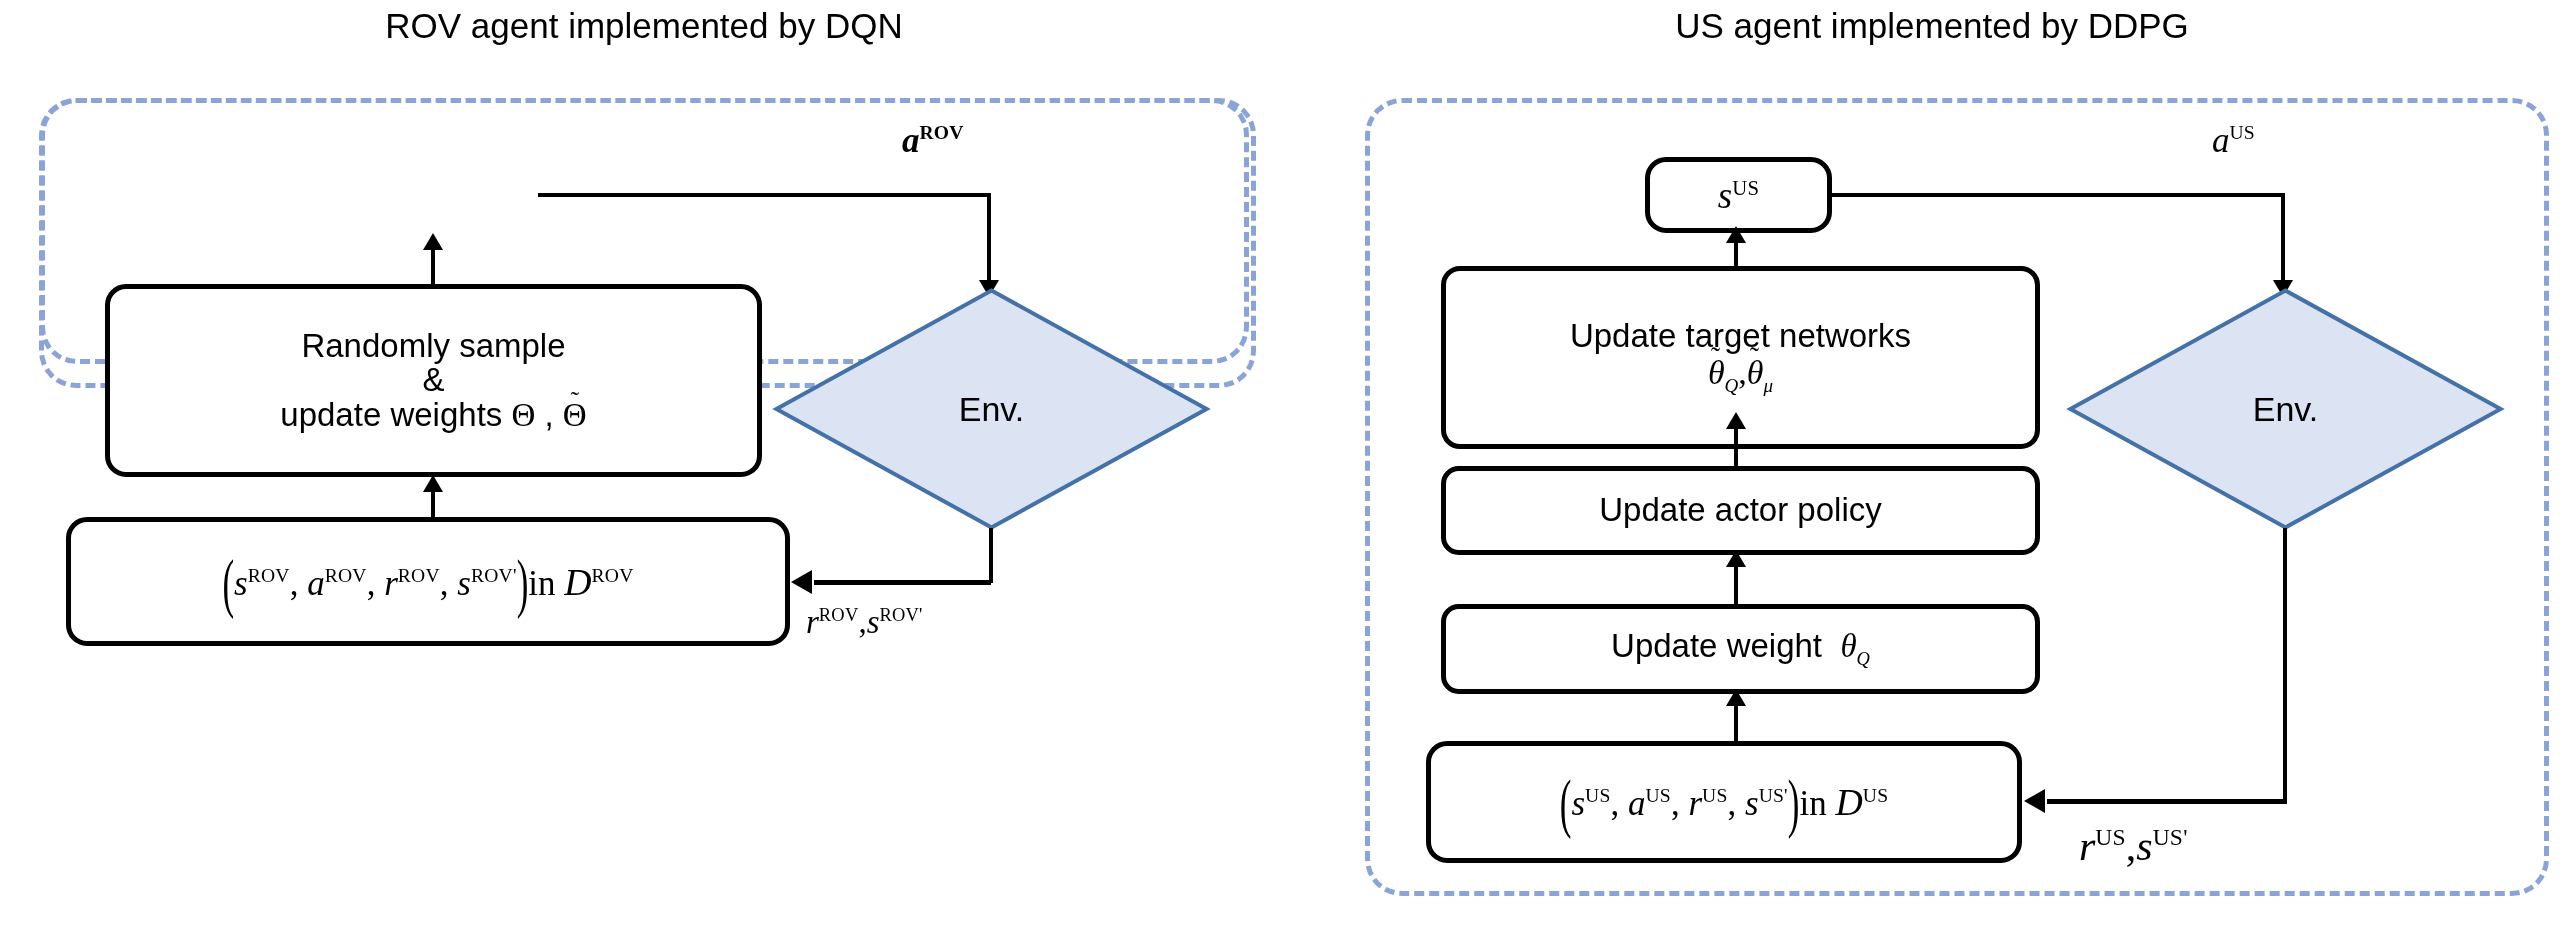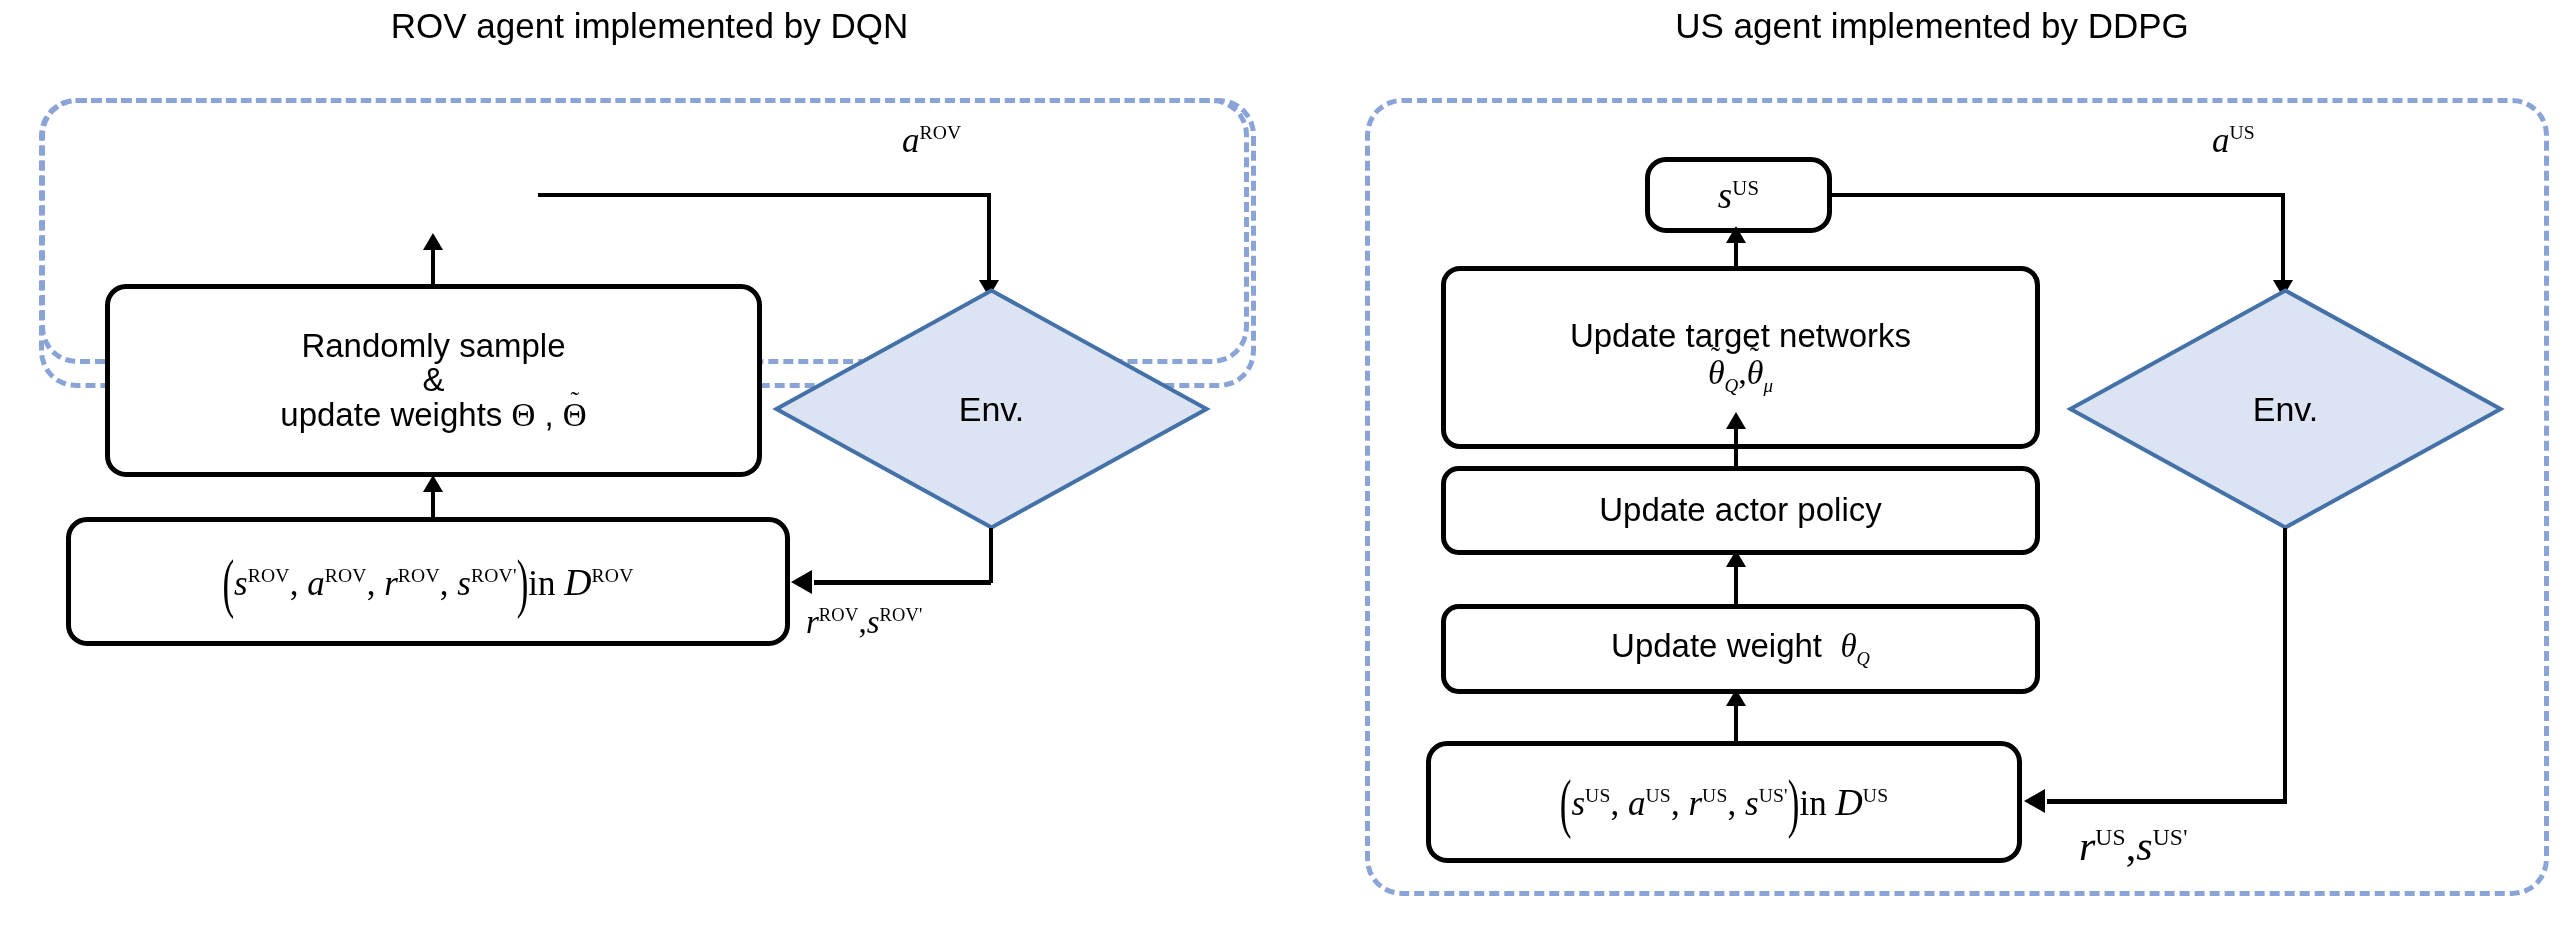--- a/index.html
+++ b/index.html
@@ -1,20 +1,20 @@
 <!DOCTYPE html>
 <html style="font-size:13px"><head>
 <meta charset="utf-8">
 <style>
   html,body{margin:0;padding:0;background:#ffffff;}
   body{width:2576px;height:943px;font-family:"Liberation Sans",sans-serif;color:#000;overflow:hidden;}
   .canvas{position:relative;width:2576px;height:943px;}
 
   .panel{position:absolute;top:0;height:943px;width:1288px;}
-  .panel.left{left:0;padding-left:11px;}
+  .panel.left{left:0;}
   .panel.right{left:1288px;}
 
   .panel-title{
     position:absolute;left:0;right:0;top:6.4px;text-align:center;
     font-size:35px;font-family:"Liberation Sans",sans-serif;
     letter-spacing:0px;white-space:nowrap;
   }
 
   .dashbox{
     position:absolute;border:5.6px dashed #8ba4d8;border-radius:37px;
@@ -97,21 +97,21 @@
 
 <div style="position:absolute;left:0;top:0;width:2576px;height:943px;pointer-events:none;">
 
   <div class="dashbox" style="left:39px;top:98px;width:1217px;height:290px;pointer-events:auto;"></div>
 
 
   <div class="line hline" style="left:538px;top:193px;width:453px;"></div>
   <div class="line vline" style="left:987px;top:193px;height:89px;"></div>
   <div class="arrow-down" style="left:979px;top:280px;"></div>
 
-  <div class="edge-label" style="left:902px;top:121px;font-size:35px;">
+  <div class="edge-label" style="left:902px;top:121px;font-size:35px;font-weight:bold;">
     <span class="m">a</span><sup class="sup">ROV</sup>
   </div>
 
   <div class="node" style="left:105px;top:284px;width:657px;height:193px;border-radius:21px;pointer-events:auto;">
     <div style="padding:0 8px;">
       <div class="txt">Randomly sample</div>
       <div class="txt">&amp;</div>
       <div class="txt">
         update weights <span class="m" style="font-style:normal;">Θ</span> ,
         <span class="m" style="font-style:normal;position:relative;display:inline-block;">

